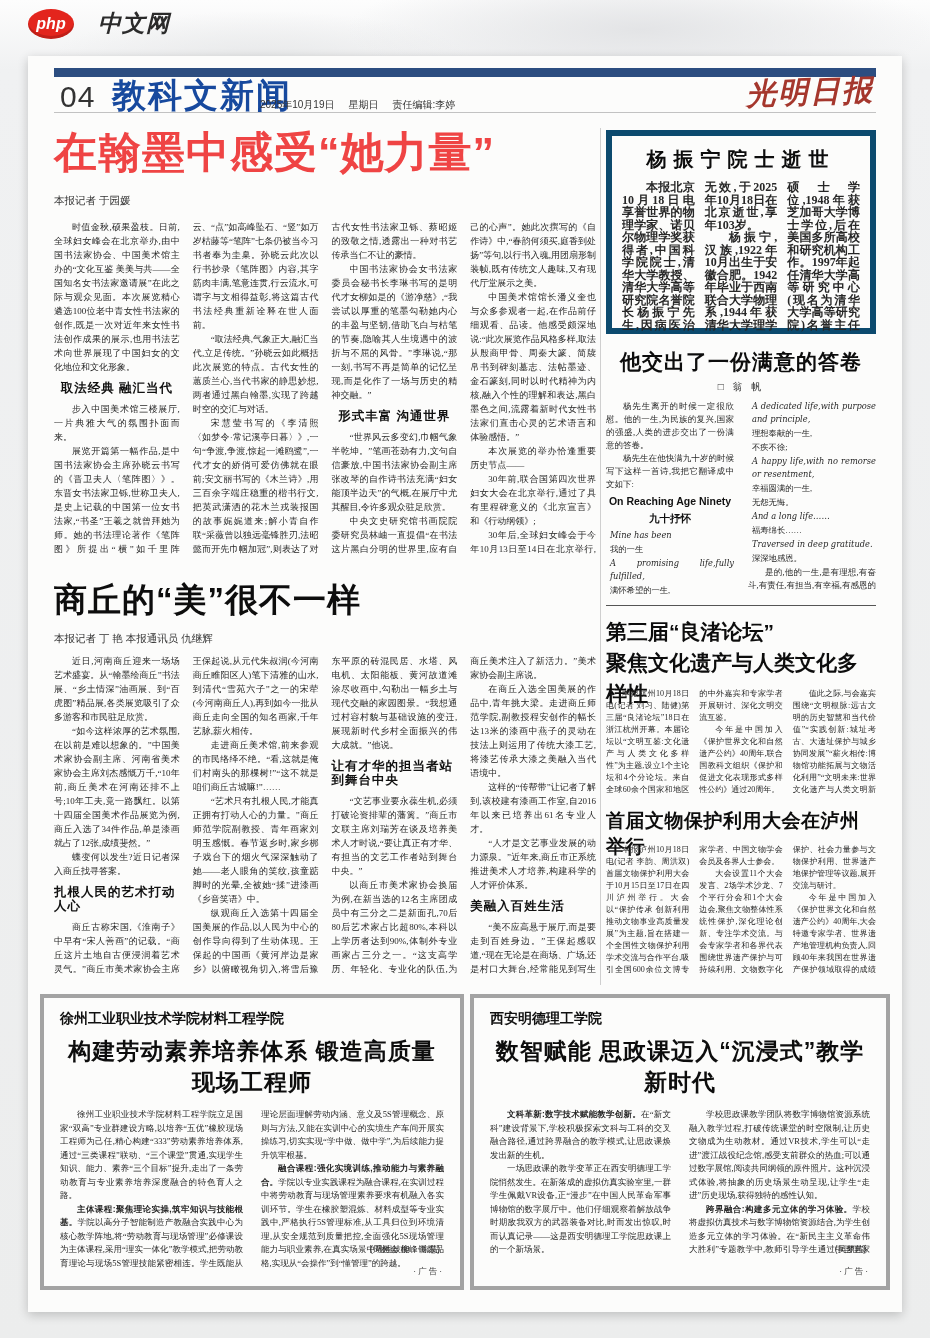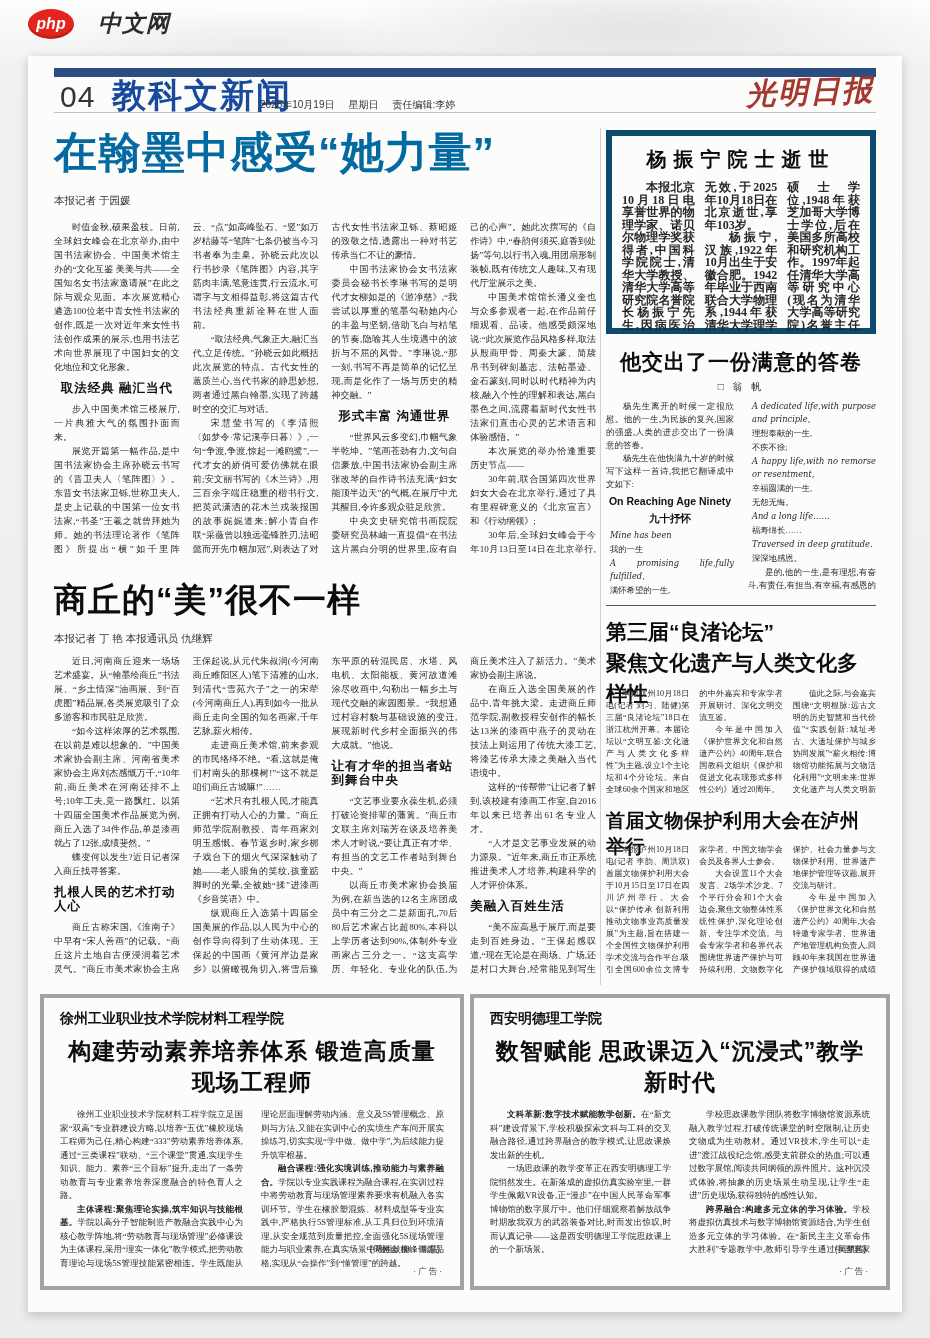--- a/index.html
+++ b/index.html
@@ -38,21 +38,21 @@
   }
   .header-rule{left:26px;top:56px;width:822px;border-top:1px solid #c2c2c2;}
   
   .body-text{text-align:justify;color:#272727;column-fill:auto;overflow:hidden;
     font-family:"Liberation Serif", serif;}
   .body-text p{margin:0;text-indent:2em;}
   .colhead{text-align:center;font-weight:bold;color:#111;margin:7px 0;text-indent:0;
     font-family:"Liberation Sans", sans-serif;}
   .byline{color:#333;}
   
-  .a1-title{left:26px;top:68px;width:542px;font-size:43px;font-weight:900;color:#0369a1;letter-spacing:1px;}
+  .a1-title{left:26px;top:68px;width:542px;font-size:43px;font-weight:900;color:#ef4444;letter-spacing:1px;}
   .a1-byline{left:26px;top:138px;font-size:10.5px;}
   .a1-body{left:26px;top:164px;width:542px;height:348px;column-count:4;column-gap:13px;
     font-size:9px;line-height:14px;}
   .a1-body .colhead{font-size:12.5px;letter-spacing:1px;}
   
   .a2-title{left:26px;top:522px;width:542px;font-size:33px;font-weight:900;color:#0d0d0d;letter-spacing:1px;}
   .a2-byline{left:26px;top:576px;font-size:10.5px;}
   .a2-body{left:26px;top:598px;width:542px;height:331px;column-count:4;column-gap:13px;
     font-size:9px;line-height:14px;}
   .a2-body .colhead{font-size:12.5px;letter-spacing:1px;text-align:left;text-indent:0;}

